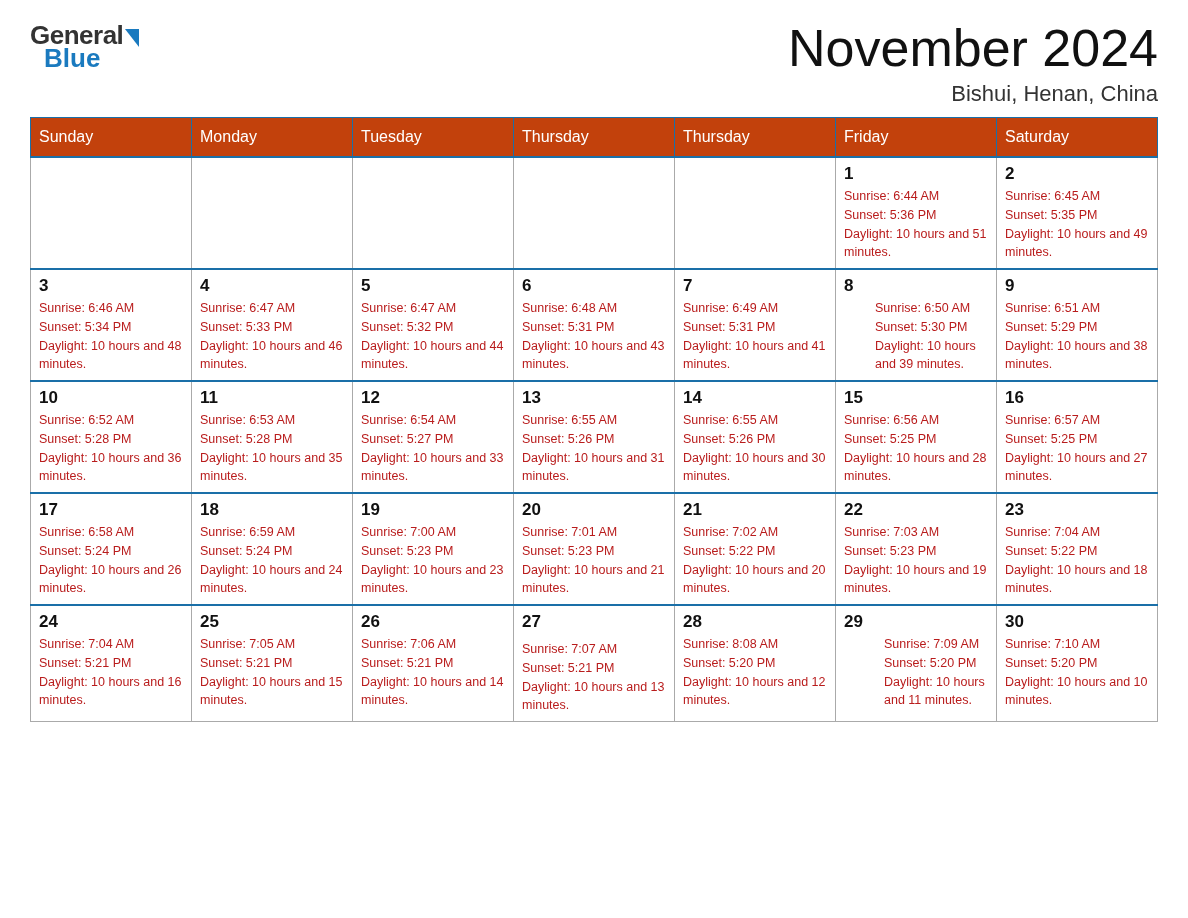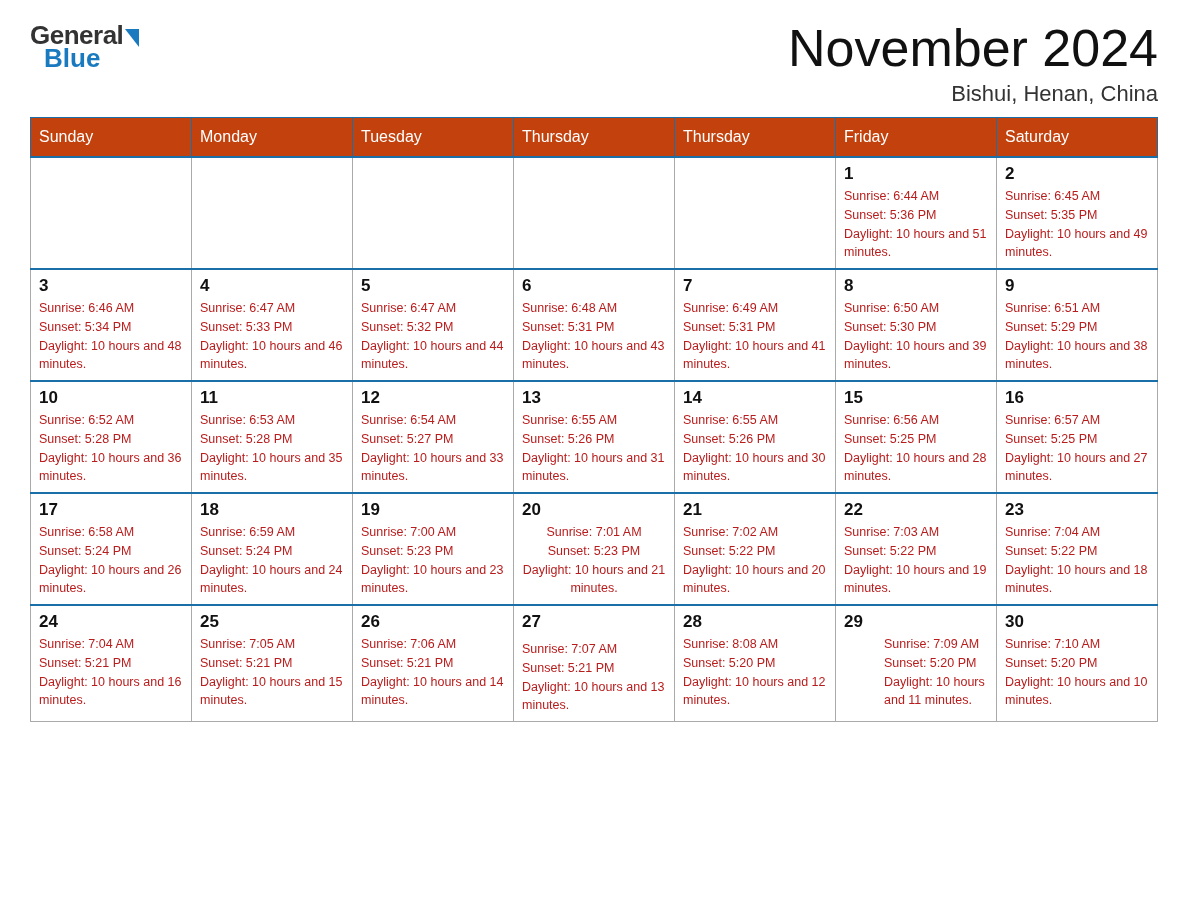--- a/index.html
+++ b/index.html
@@ -179,21 +179,21 @@
 Daylight: 10 hours and 43 minutes.</div>
         </td>
         <td>
           <span class="day-number">7</span>
           <div class="day-info" style="white-space: pre-line;">Sunrise: 6:49 AM
 Sunset: 5:31 PM
 Daylight: 10 hours and 41 minutes.</div>
         </td>
         <td>
           <span class="day-number">8</span>
-          <div class="day-info" style="white-space: pre-line;">Sunrise: 6:50 AM
+          <div class="day-info" style="white-space: pre-line; margin-left: 31px;">Sunrise: 6:50 AM
 Sunset: 5:30 PM
 Daylight: 10 hours and 39 minutes.</div>
         </td>
         <td>
           <span class="day-number">9</span>
           <div class="day-info" style="white-space: pre-line;">Sunrise: 6:51 AM
 Sunset: 5:29 PM
 Daylight: 10 hours and 38 minutes.</div>
         </td>
       </tr>
@@ -255,34 +255,34 @@
 Daylight: 10 hours and 24 minutes.</div>
         </td>
         <td>
           <span class="day-number">19</span>
           <div class="day-info" style="white-space: pre-line;">Sunrise: 7:00 AM
 Sunset: 5:23 PM
 Daylight: 10 hours and 23 minutes.</div>
         </td>
         <td>
           <span class="day-number">20</span>
-          <div class="day-info" style="white-space: pre-line; text-align: center;">Sunrise: 7:01 AM
+          <div class="day-info" style="white-space: pre-line;">Sunrise: 7:01 AM
 Sunset: 5:23 PM
 Daylight: 10 hours and 21 minutes.</div>
         </td>
         <td>
           <span class="day-number">21</span>
           <div class="day-info" style="white-space: pre-line;">Sunrise: 7:02 AM
 Sunset: 5:22 PM
 Daylight: 10 hours and 20 minutes.</div>
         </td>
         <td>
           <span class="day-number">22</span>
           <div class="day-info" style="white-space: pre-line;">Sunrise: 7:03 AM
-Sunset: 5:22 PM
+Sunset: 5:23 PM
 Daylight: 10 hours and 19 minutes.</div>
         </td>
         <td>
           <span class="day-number">23</span>
           <div class="day-info" style="white-space: pre-line;">Sunrise: 7:04 AM
 Sunset: 5:22 PM
 Daylight: 10 hours and 18 minutes.</div>
         </td>
       </tr>
       <tr>

